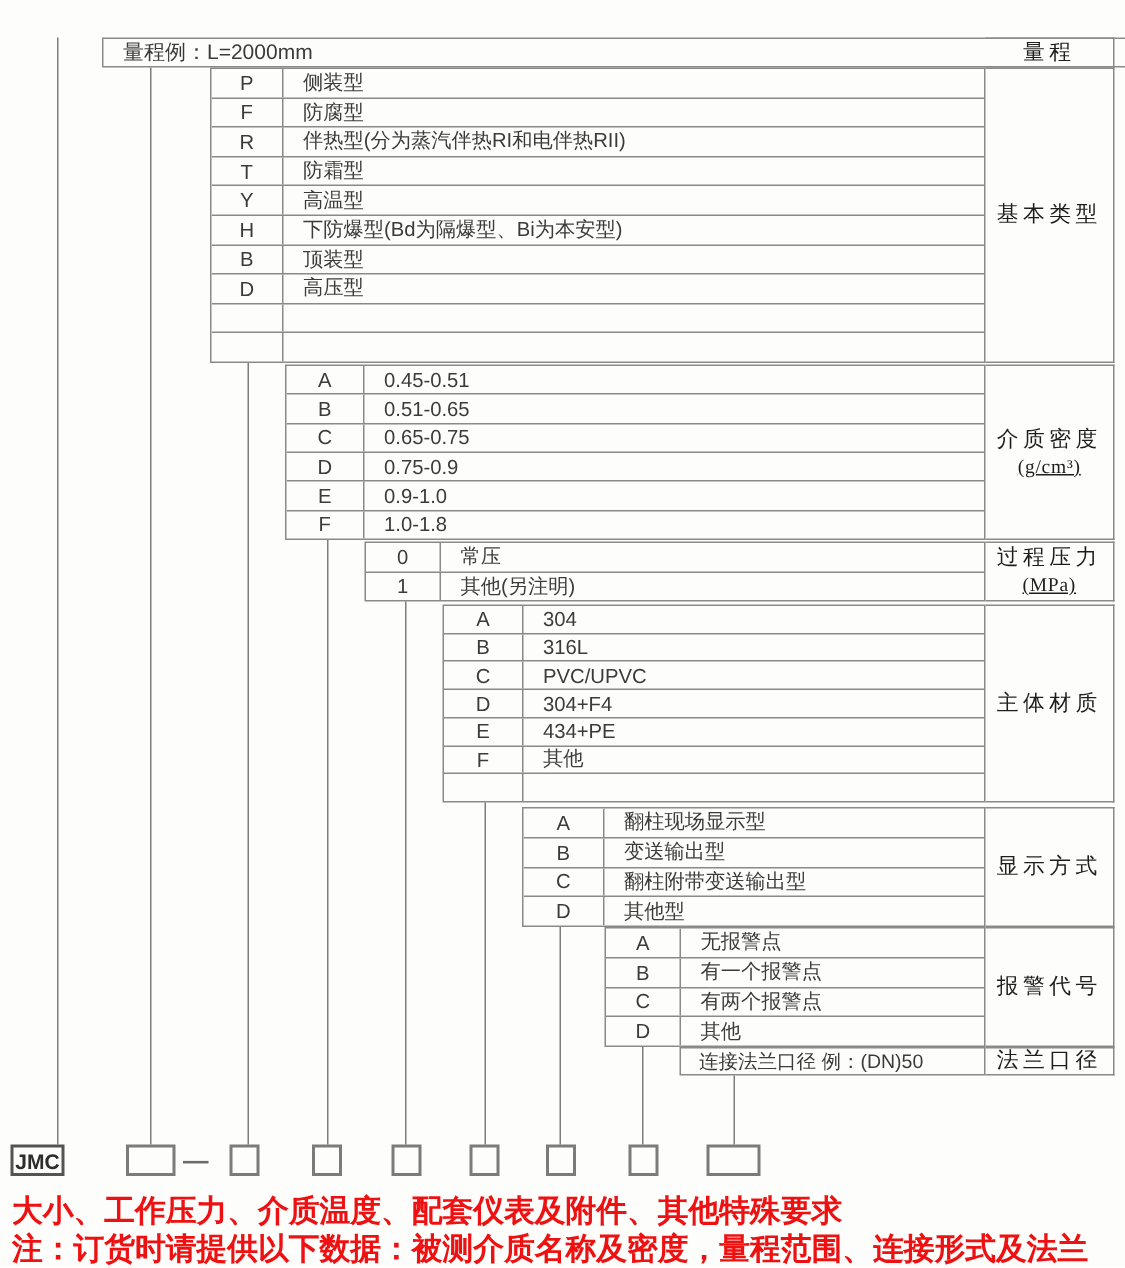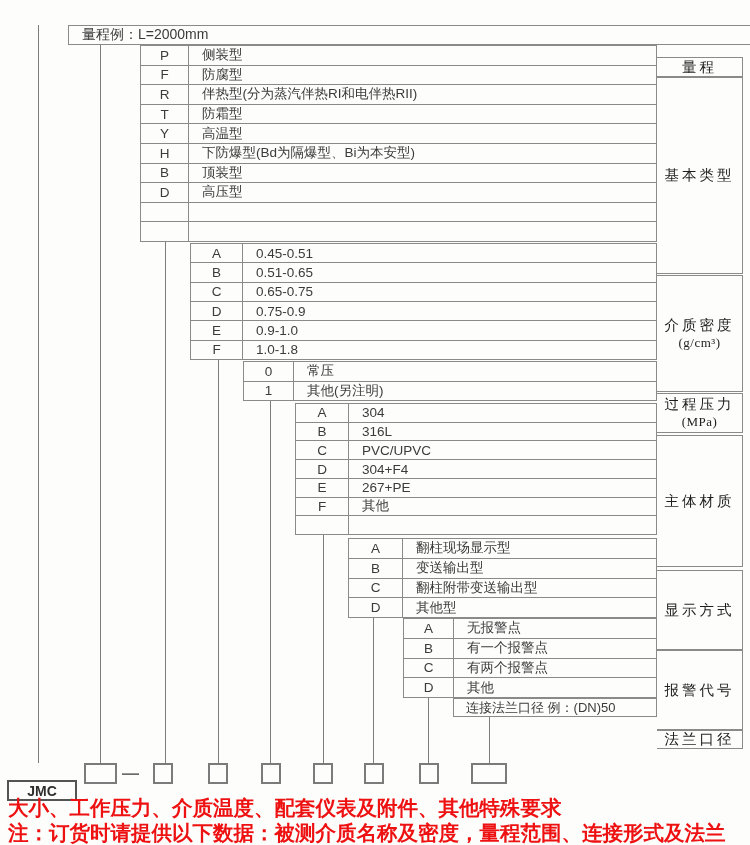--- a/index.html
+++ b/index.html
@@ -24,23 +24,23 @@
   }
   .desc{
     flex:1;display:flex;align-items:center;padding-left:13px;
     font-size:13.5px;white-space:nowrap;color:#3b3b3b;overflow:hidden;
   }
   .lblcell{
     position:absolute;top:0;height:100%;width:86px;right:auto;
     border:1px solid #8a8a8a;border-left:none;box-sizing:border-box;
     display:flex;flex-direction:column;align-items:center;justify-content:center;
     font-family:"Liberation Serif","DejaVu Serif",serif;color:#1e1e1e;
-    font-size:14.5px;letter-spacing:3px;text-align:center;line-height:17px;margin-top:32px;
-  }
-  .lblcell .unit{font-size:13px;letter-spacing:0.5px;}
+    font-size:14.5px;letter-spacing:3px;text-align:center;line-height:17px;
+  }
+  .lblcell .unit{font-size:13px;letter-spacing:0.5px;text-decoration:underline;}
   .vline{position:absolute;width:1px;background:#7d7d7d;}
   .mbox{
     position:absolute;top:763px;height:21px;border:2px solid #7b7b7b;
     box-sizing:border-box;background:transparent;
   }
   .mbox.model{
     border-color:#545454;display:flex;align-items:center;justify-content:center;
     font-weight:bold;font-size:14px;color:#2d2d2d;
   }
   .dash{
@@ -182,21 +182,21 @@
         <div class="row">
           <div class="code" style="width: 53px;">C</div>
           <div class="desc">PVC/UPVC</div>
         </div>
         <div class="row">
           <div class="code" style="width: 53px;">D</div>
           <div class="desc">304+F4</div>
         </div>
         <div class="row">
           <div class="code" style="width: 53px;">E</div>
-          <div class="desc">267+PE</div>
+          <div class="desc">434+PE</div>
         </div>
         <div class="row">
           <div class="code" style="width: 53px;">F</div>
           <div class="desc">其他</div>
         </div>
         <div class="row">
           <div class="code" style="width: 53px;"></div>
           <div class="desc"></div>
         </div>
       </div>
@@ -267,21 +267,21 @@
   <div class="vline" style="left:38px;top:25px;height:738px;"></div>
   <div class="vline" style="left:100px;top:45px;height:718px;"></div>
   <div class="vline" style="left:165px;top:242px;height:521px;"></div>
   <div class="vline" style="left:218px;top:360px;height:403px;"></div>
   <div class="vline" style="left:270px;top:401px;height:362px;"></div>
   <div class="vline" style="left:323px;top:535px;height:228px;"></div>
   <div class="vline" style="left:373px;top:618px;height:145px;"></div>
   <div class="vline" style="left:428px;top:698px;height:65px;"></div>
   <div class="vline" style="left:489px;top:717px;height:46px;"></div>
 
-  <div class="mbox model" style="left:7px;width:70px;margin-top:17px;">
+  <div class="mbox model" style="left:7px;width:36px;">
     <span>JMC</span>
   </div>
   <div class="mbox" style="left:84px;width:33px;"></div>
   <div class="dash" style="left:122px;">
     <span>—</span>
   </div>
   <div class="mbox" style="left:153px;width:20px;"></div>
   <div class="mbox" style="left:208px;width:20px;"></div>
   <div class="mbox" style="left:261px;width:20px;"></div>
   <div class="mbox" style="left:313px;width:20px;"></div>

